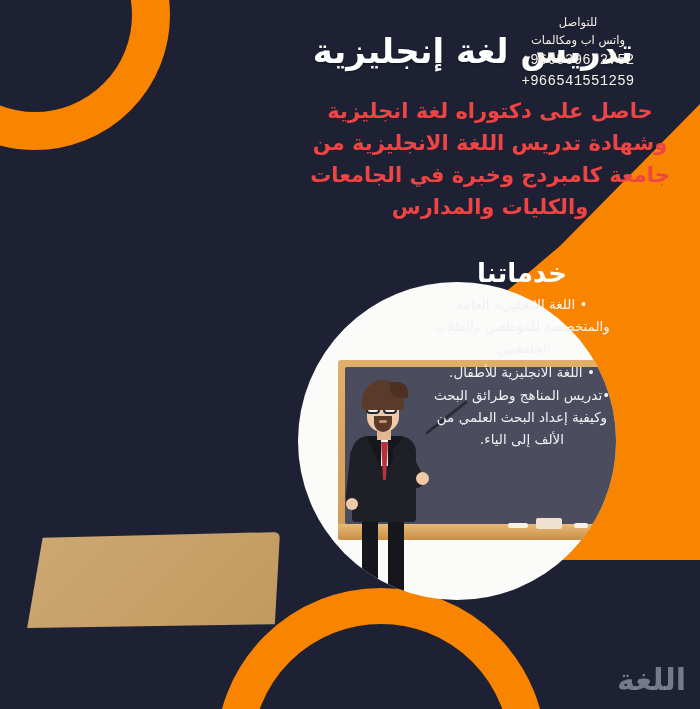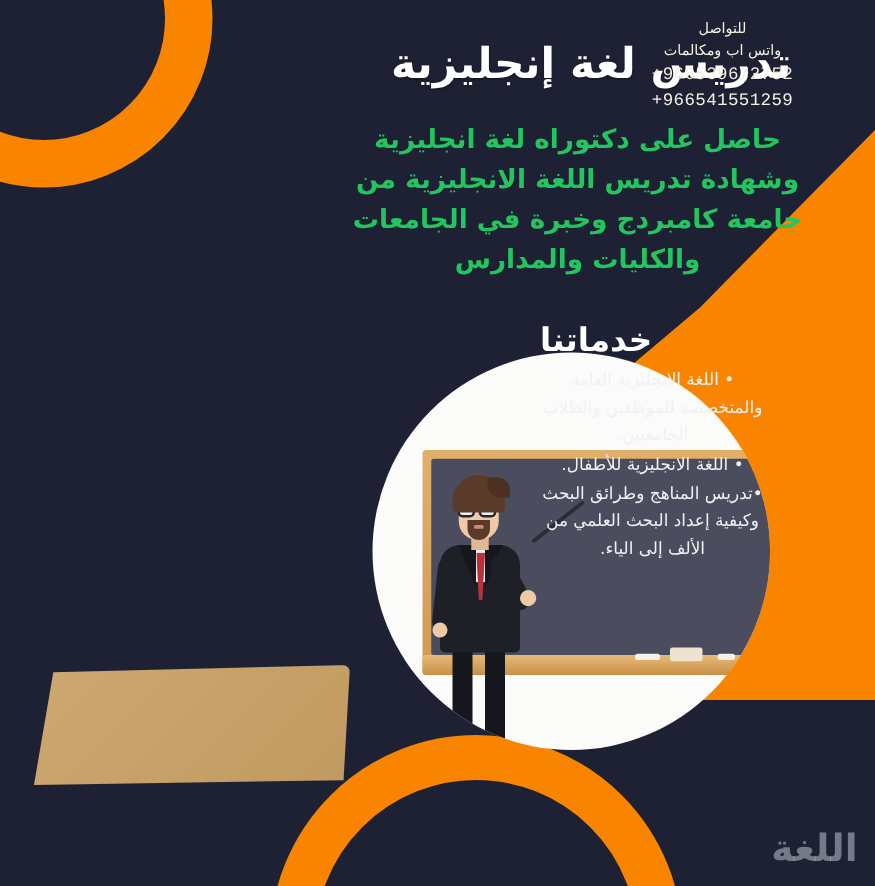--- a/index.html
+++ b/index.html
@@ -148,42 +148,42 @@
     width: 390px;
     text-align: center;
     color: #ffffff;
     font-size: 34px;
     font-weight: bold;
     line-height: 1.25;
     letter-spacing: 0px;
     text-shadow: 0 1px 2px rgba(0,0,0,.4);
   }
   #subhead {
-    right: 42px;
+    right: 14px;
     top: 96px;
     width: 392px;
     text-align: center;
-    color: #22c55e;
+    color: #ef4444;
     font-size: 21px;
     font-weight: bold;
     line-height: 1.52;
   }
   #subhead div { white-space: nowrap; }
 
   #services {
     right: 88px;
     top: 258px;
     width: 180px;
     text-align: right;
     color: #ffffff;
   }
   #services-title {
     font-size: 26px;
     font-weight: bold;
-    text-align: left;
+    text-align: center;
     margin-bottom: 6px;
     letter-spacing: 0px;
   }
   #services-list {
     list-style: none;
     margin: 0;
     padding: 0;
     font-size: 13.5px;
     line-height: 1.62;
     text-align: center;

